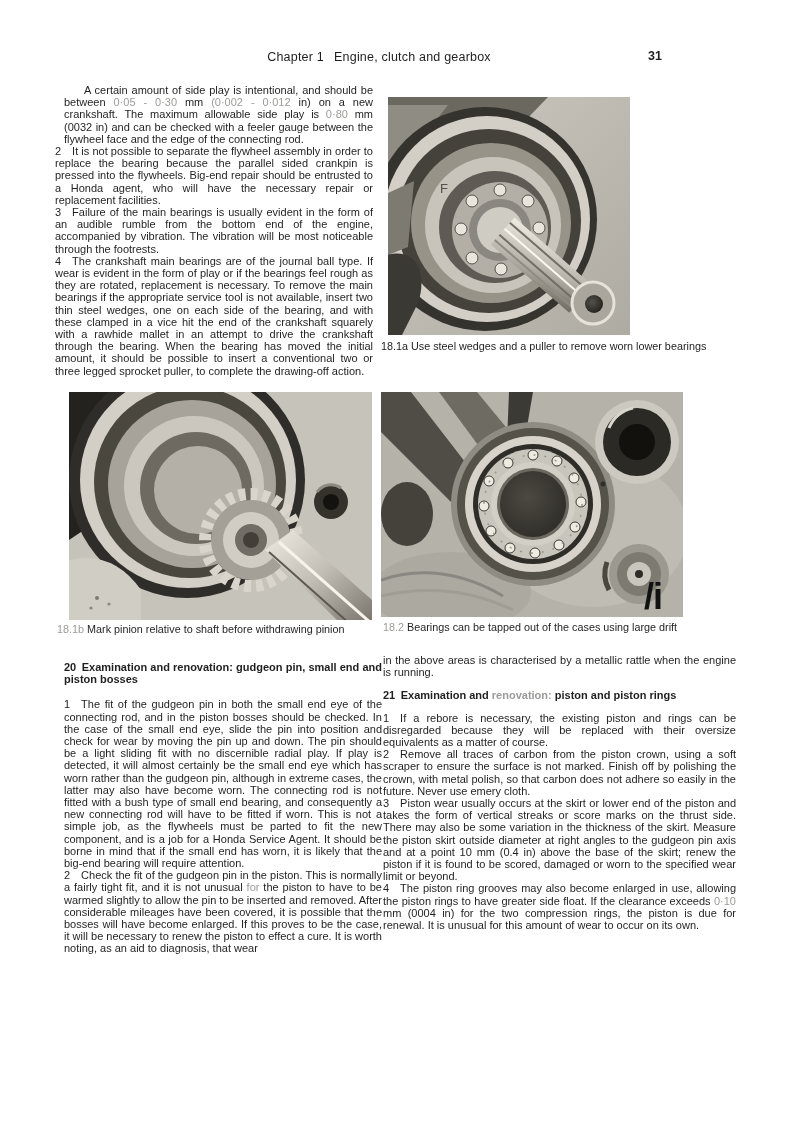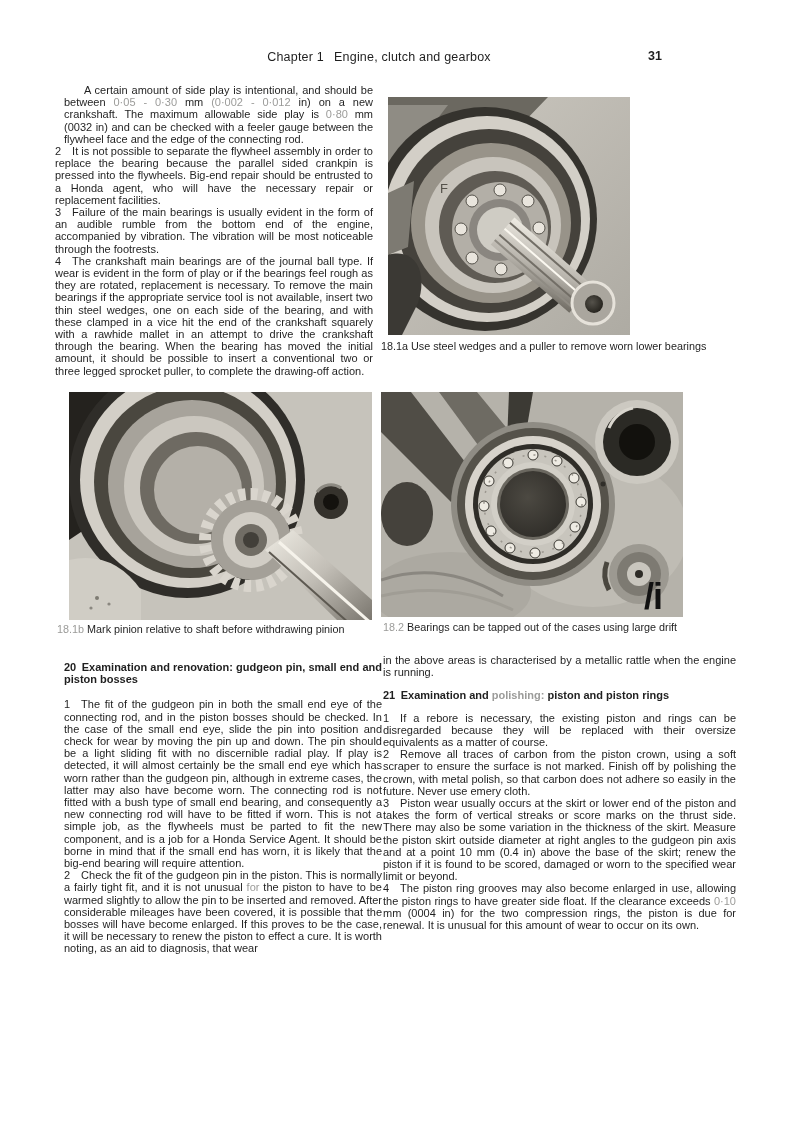--- a/index.html
+++ b/index.html
@@ -200,20 +200,20 @@
       <path d="M0,188 Q60,168 122,204" stroke="#8a8780" stroke-width="3" fill="none"></path>
       <path d="M0,204 Q70,188 132,218" stroke="#a09d95" stroke-width="3" fill="none"></path>
       <circle cx="222" cy="92" r="2.5" fill="#302e29"></circle>
     </svg>
     <div class="overlay-mark">/i</div>
     <figcaption class="caption"><span class="light">18.2 </span><span>Bearings can be tapped out of the cases using large drift</span></figcaption>
   </figure>
 
   <div id="right-text" class="col-text">
     <p><span>in the above areas is characterised by a metallic rattle when the engine is running.</span></p>
-    <h2 class="sec-head"><span>21 Examination and </span><span class="light">polishing: </span><span>piston and piston rings</span></h2>
+    <h2 class="sec-head"><span>21 Examination and </span><span class="light">renovation: </span><span>piston and piston rings</span></h2>
     <p><span>1  If a rebore is necessary, the existing piston and rings can be disregarded because they will be replaced with their oversize equivalents as a matter of course.</span></p>
     <p><span>2  Remove all traces of carbon from the piston crown, using a soft scraper to ensure the surface is not marked. Finish off by polishing the crown, with metal polish, so that carbon does not adhere so easily in the future. Never use emery cloth.</span></p>
     <p><span>3  Piston wear usually occurs at the skirt or lower end of the piston and takes the form of vertical streaks or score marks on the thrust side. There may also be some variation in the thickness of the skirt. Measure the piston skirt outside diameter at right angles to the gudgeon pin axis and at a point 10 mm (0.4 in) above the base of the skirt; renew the piston if it is found to be scored, damaged or worn to the specified wear limit or beyond.</span></p>
     <p><span>4  The piston ring grooves may also become enlarged in use, allowing the piston rings to have greater side float. If the clearance exceeds </span><span class="light">0·10 </span><span>mm (0004 in) for the two compression rings, the piston is due for renewal. It is unusual for this amount of wear to occur on its own.</span></p>
   </div>
 
 </div>
 
 </body></html>

